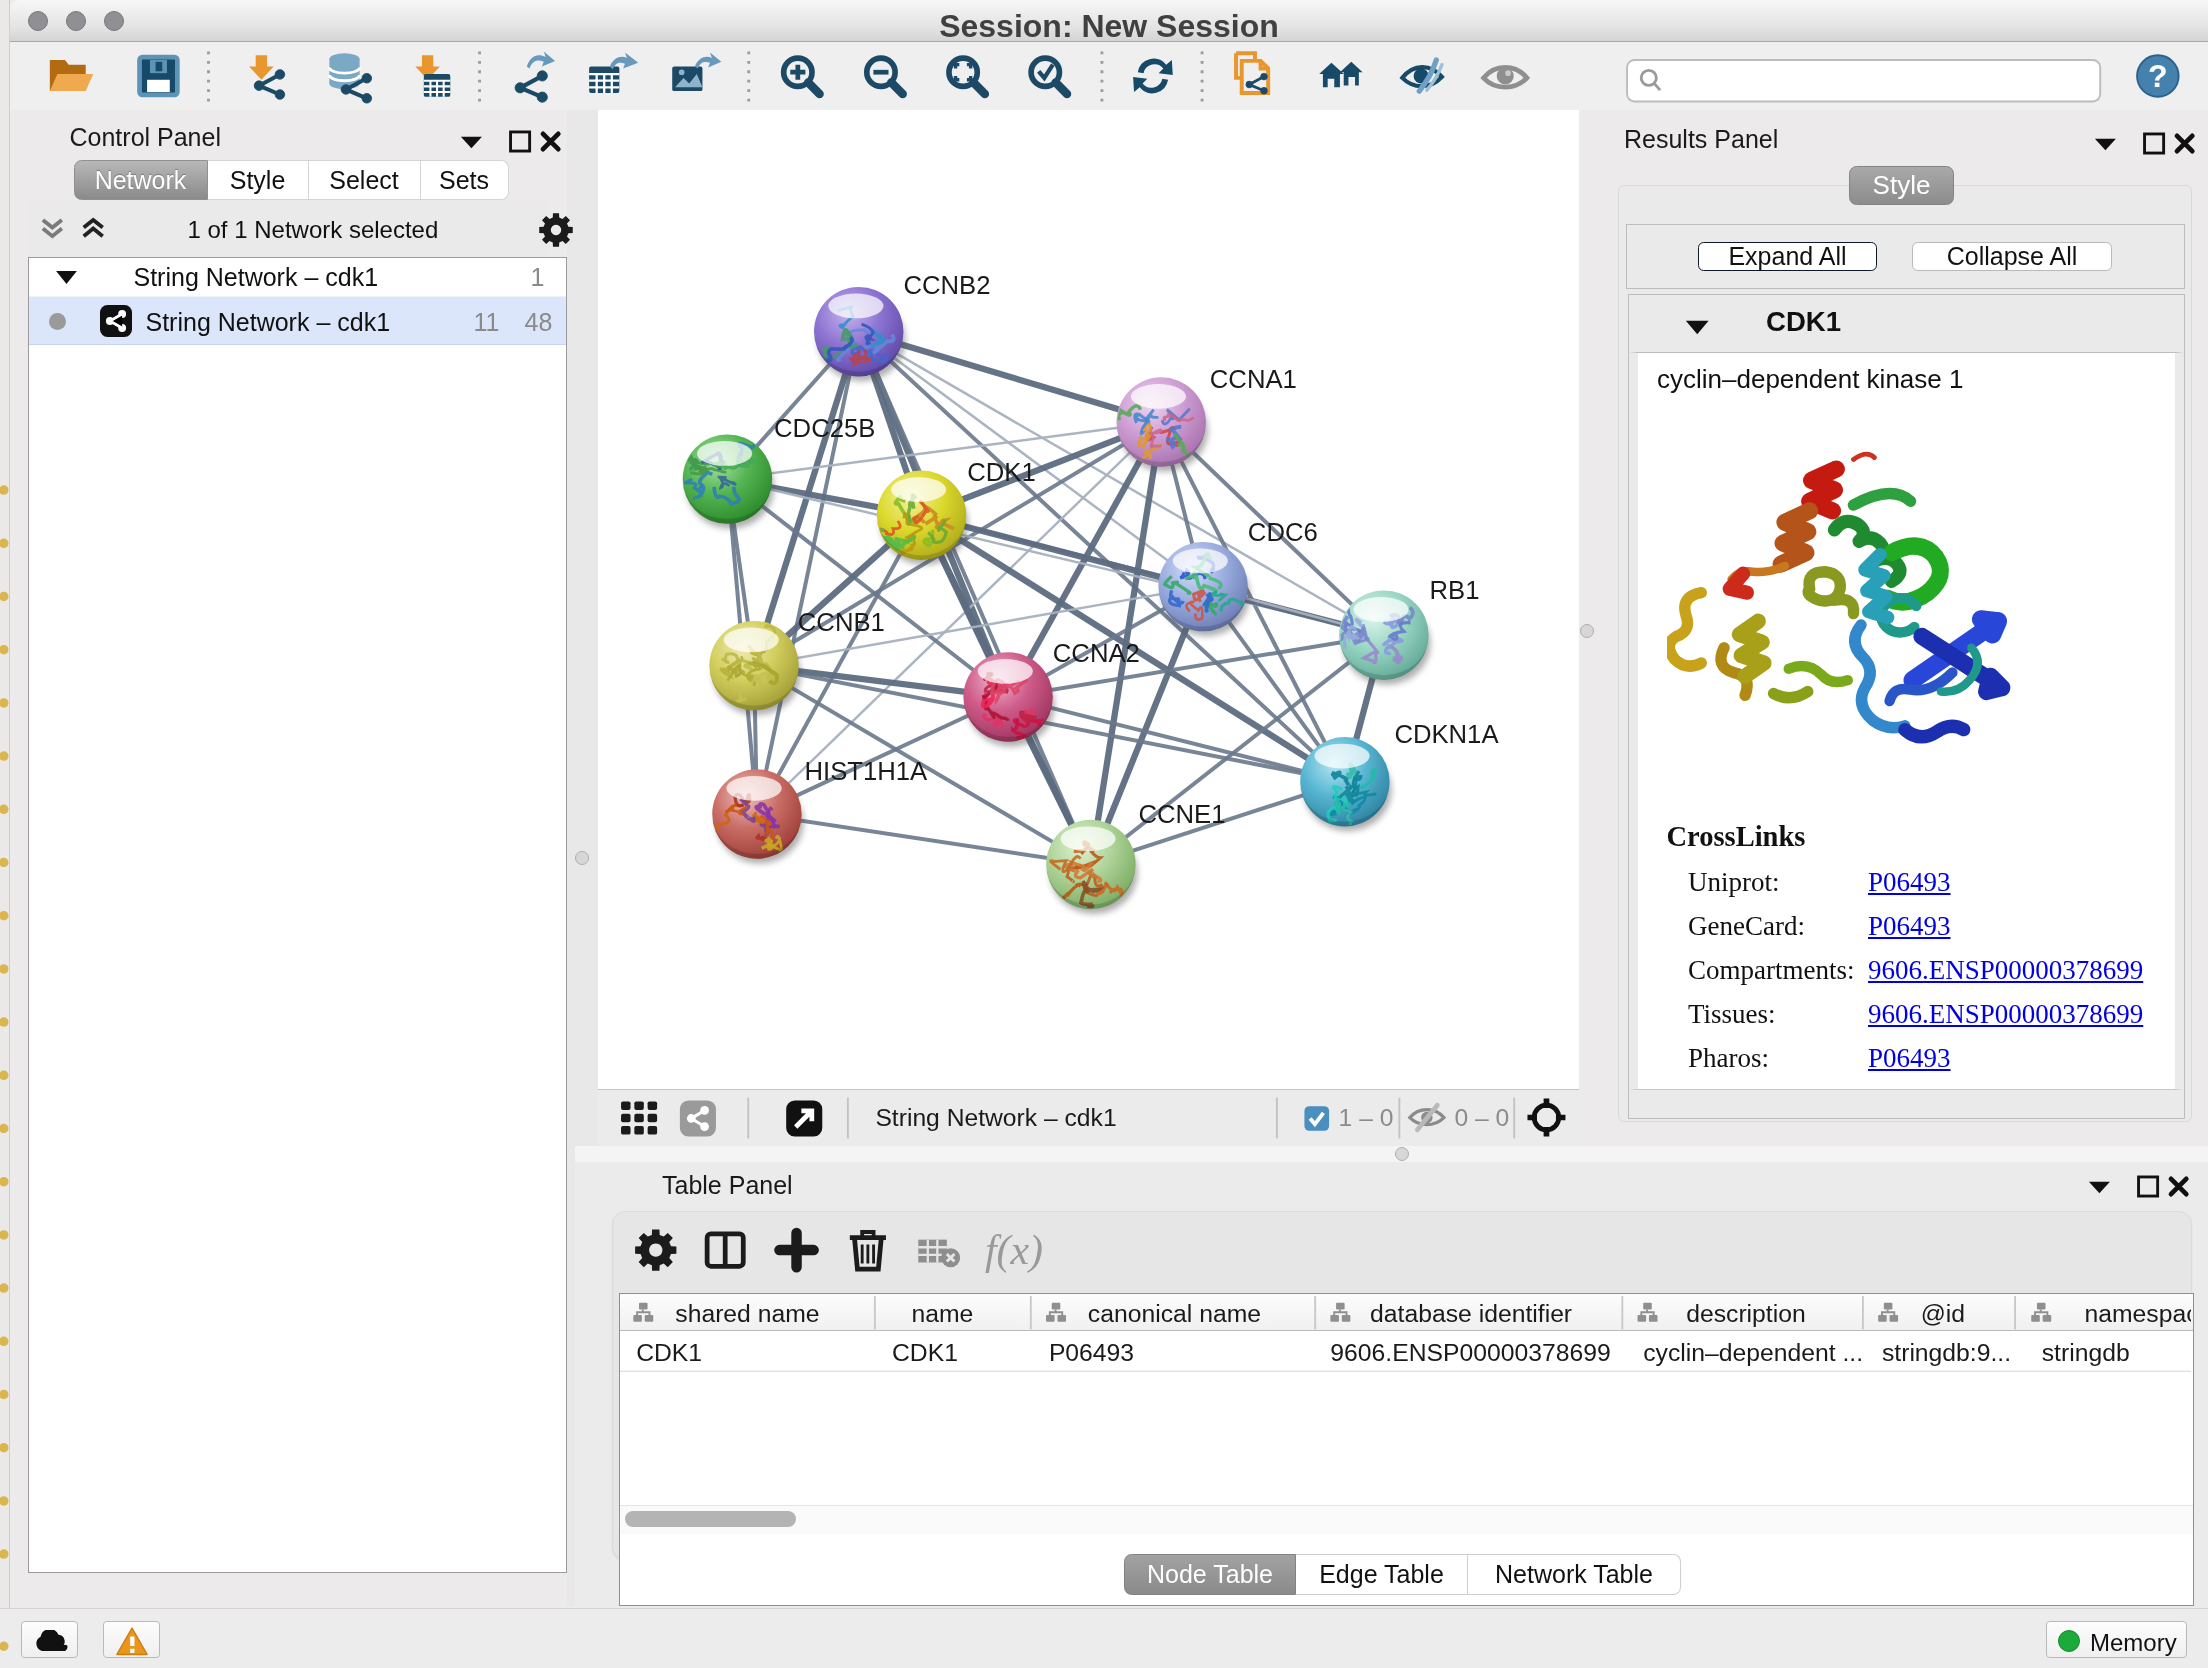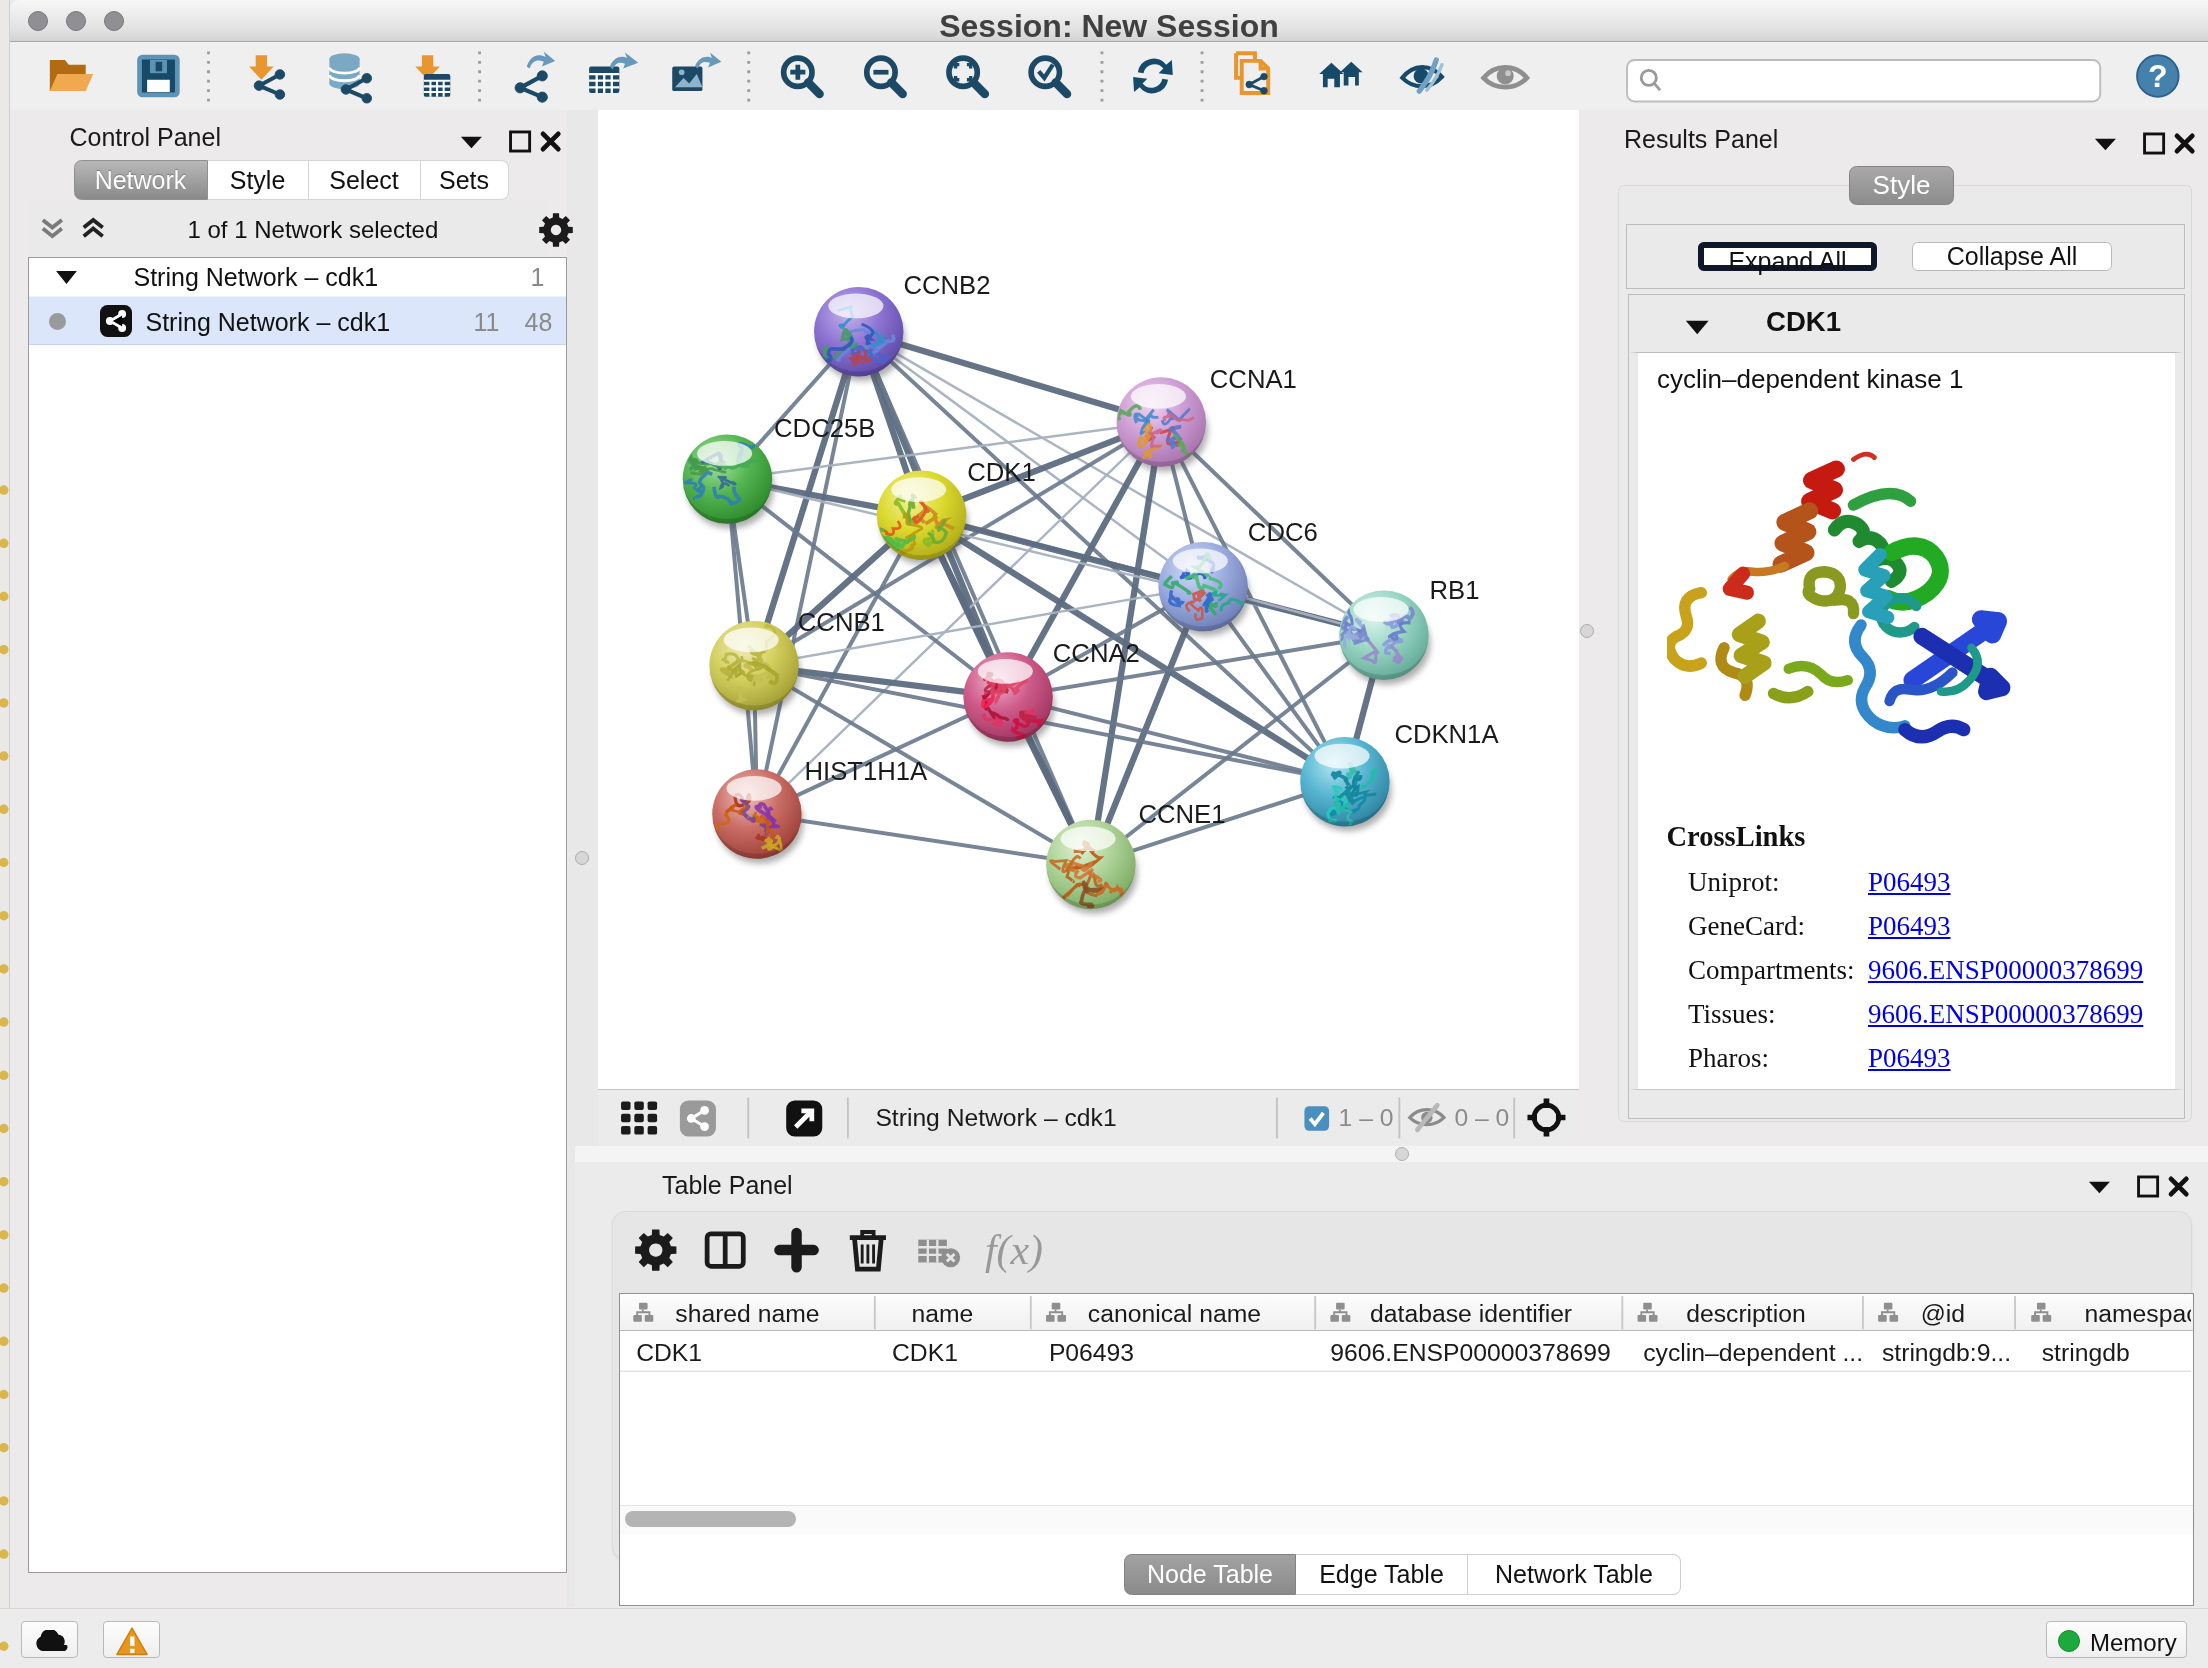--- a/index.html
+++ b/index.html
@@ -669,21 +669,21 @@
     <path d="M2 8 L24 8 L13 20 Z" fill="#111"></path>
     <rect x="54" y="3" width="20" height="20" fill="none" stroke="#111" stroke-width="3"></rect>
     <path d="M88 5 L104 21 M104 5 L88 21" stroke="#111" stroke-width="5" stroke-linecap="round"></path>
   </svg>
 
   <div class="abs" style="left:39px; top:75px; width:574px; height:937px; background:#ebeaea; border:1px solid #d8d8d8; border-radius:5.7px;"></div>
 
   <div class="abs" style="left:270px; top:56px; width:105px; height:39px; background:linear-gradient(#a9a9a9,#8c8c8c); border:1px solid #848484; border-radius:7.6px; color:#fff; font-size:26px; text-align:center; line-height:37px;">Style</div>
 
   <div class="abs" style="left:47px; top:114px; width:559px; height:65px; border:1px solid #bdbdbd; background:#ebeaea;"></div>
-  <div class="abs" style="left:119px; top:132px; width:179px; height:28.5px; background:#fff; border:6px solid #0f172a; border-radius:5.7px; font-size:25px; text-align:center; line-height:27px; color:#111;">Expand All</div>
+  <div class="abs" style="left:119px; top:132px; width:179px; height:28.5px; background:#fff; border:1px solid #0f172a; border-radius:5.7px; font-size:25px; text-align:center; line-height:27px; color:#111;">Expand All</div>
   <div class="abs" style="left:333px; top:132px; width:200px; height:28.5px; background:#fff; border:1px solid #b9b9b9; border-radius:5.7px; font-size:25px; text-align:center; line-height:27px; color:#111;">Collapse All</div>
 
   <div class="abs" style="left:49px; top:184px; width:557px; height:825px; border:1px solid #bdbdbd; background:#ebeaea;">
     <svg class="abs" style="left:54px; top:23px;" width="28.5" height="19" viewBox="0 0 30 20">
         <path d="M3 3 L27 3 L15 17 Z" fill="#111"></path>
       </svg>
     <div class="abs" style="left:137px; top:11.4px; font-size:27.6px; font-weight:bold; color:#111;">CDK1</div>
     <div class="abs" style="left:0px; top:57px; width:555px; height:738px; border-top:1px solid #bdbdbd; border-bottom:1px solid #c6c6c6; border-left:9.5px solid #ebeaea; border-right:9.5px solid #ebeaea; background:#ffffff;">
       <div class="abs" style="left:19px; top:11.4px; font-size:26px; color:#111;">cyclin–dependent kinase 1</div>
 

